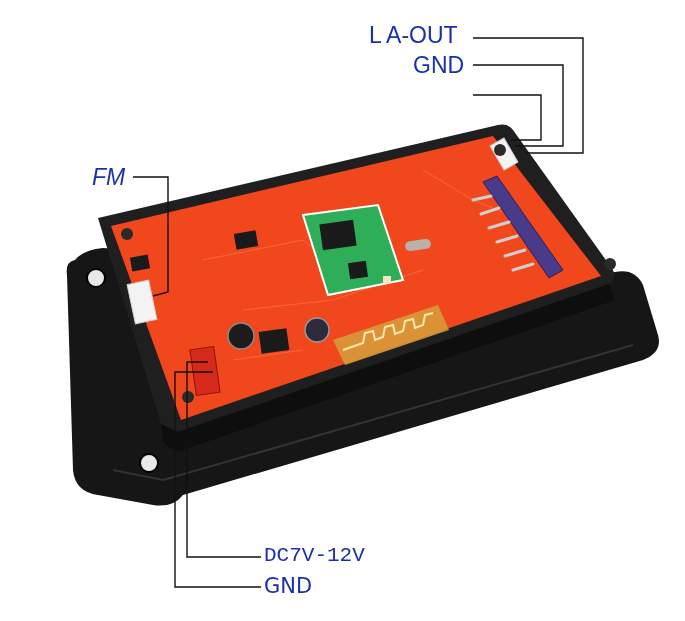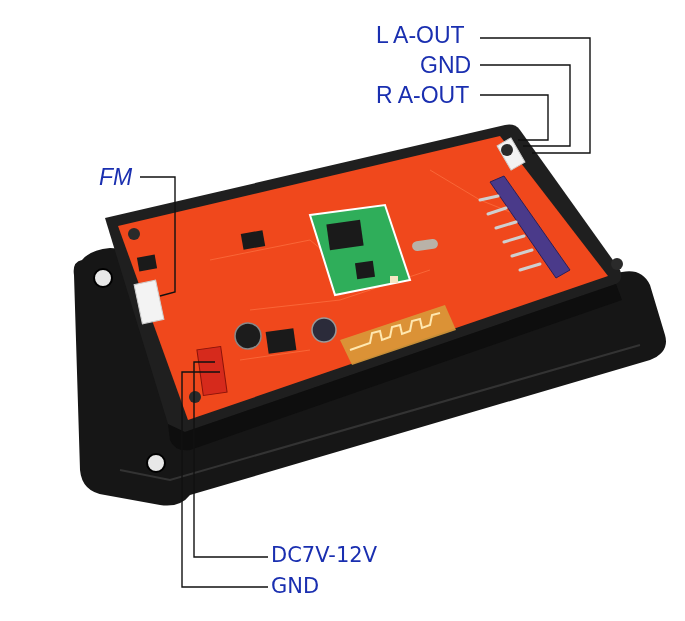--- a/index.html
+++ b/index.html
@@ -1,17 +1,17 @@
 <!DOCTYPE html>
 <html><head>
 <meta charset="utf-8">
 <style>
   html, body { margin: 0; padding: 0; background: #ffffff; }
   body { width: 685px; height: 621px; position: relative; overflow: hidden; font-family: "Liberation Sans", sans-serif; }
-  .stage { position: absolute; left: 10px; top: 0; width: 583px; height: 621px; }
+  .stage { position: absolute; left: 3px; top: 0; width: 583px; height: 621px; }
   .label { position: absolute; color: #1a2fb0; font-size: 23px; line-height: 1; white-space: nowrap; font-family: "Liberation Sans", sans-serif; }
   .label.mono { font-family: "DejaVu Sans", sans-serif; font-size: 21px; letter-spacing: 0; }
   svg { position: absolute; left: 0; top: 0; }
 </style>
 </head>
 <body>
 
 <div class="stage">
   <svg width="685" height="621" viewBox="0 0 685 621">
 
@@ -83,17 +83,16 @@
     <polyline points="130,177 165,177 165,292 150,296" stroke="#111" stroke-width="1.4" fill="none"></polyline>
 
     <g stroke="#111" stroke-width="1.4" fill="none">
       <polyline points="205,362 184,362 184,557 258,557"></polyline>
       <polyline points="210,372 172,372 172,587 258,587"></polyline>
     </g>
   </svg>
 
   <div class="label" style="left:366px; top:24px;">L A-OUT</div>
   <div class="label" style="left:410px; top:54px;">GND</div>
-  <div class="label" style="left:366px; top:84px;">R A-OUT</div>
   <div class="label" style="left:89px; top:166px;font-style:italic;">FM</div>
-  <div class="label mono" style="left:261px; top:545px;">DC7V-12V</div>
+  <div class="label mono" style="left:261px; top:545px;font-family:Liberation Mono, monospace;">DC7V-12V</div>
   <div class="label mono" style="left:261px; top:576px;">GND</div>
 </div>
 
 </body></html>

